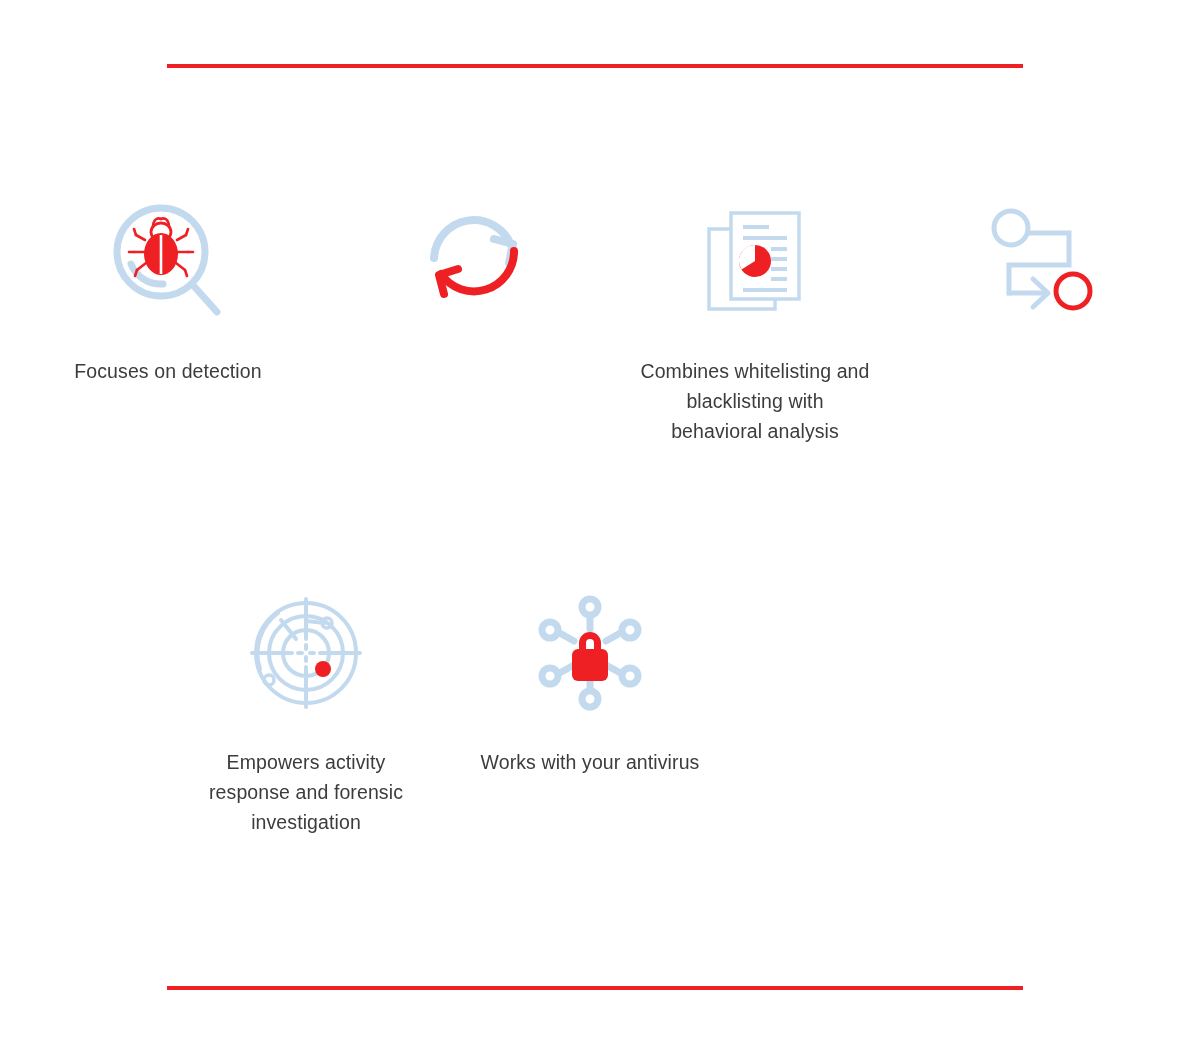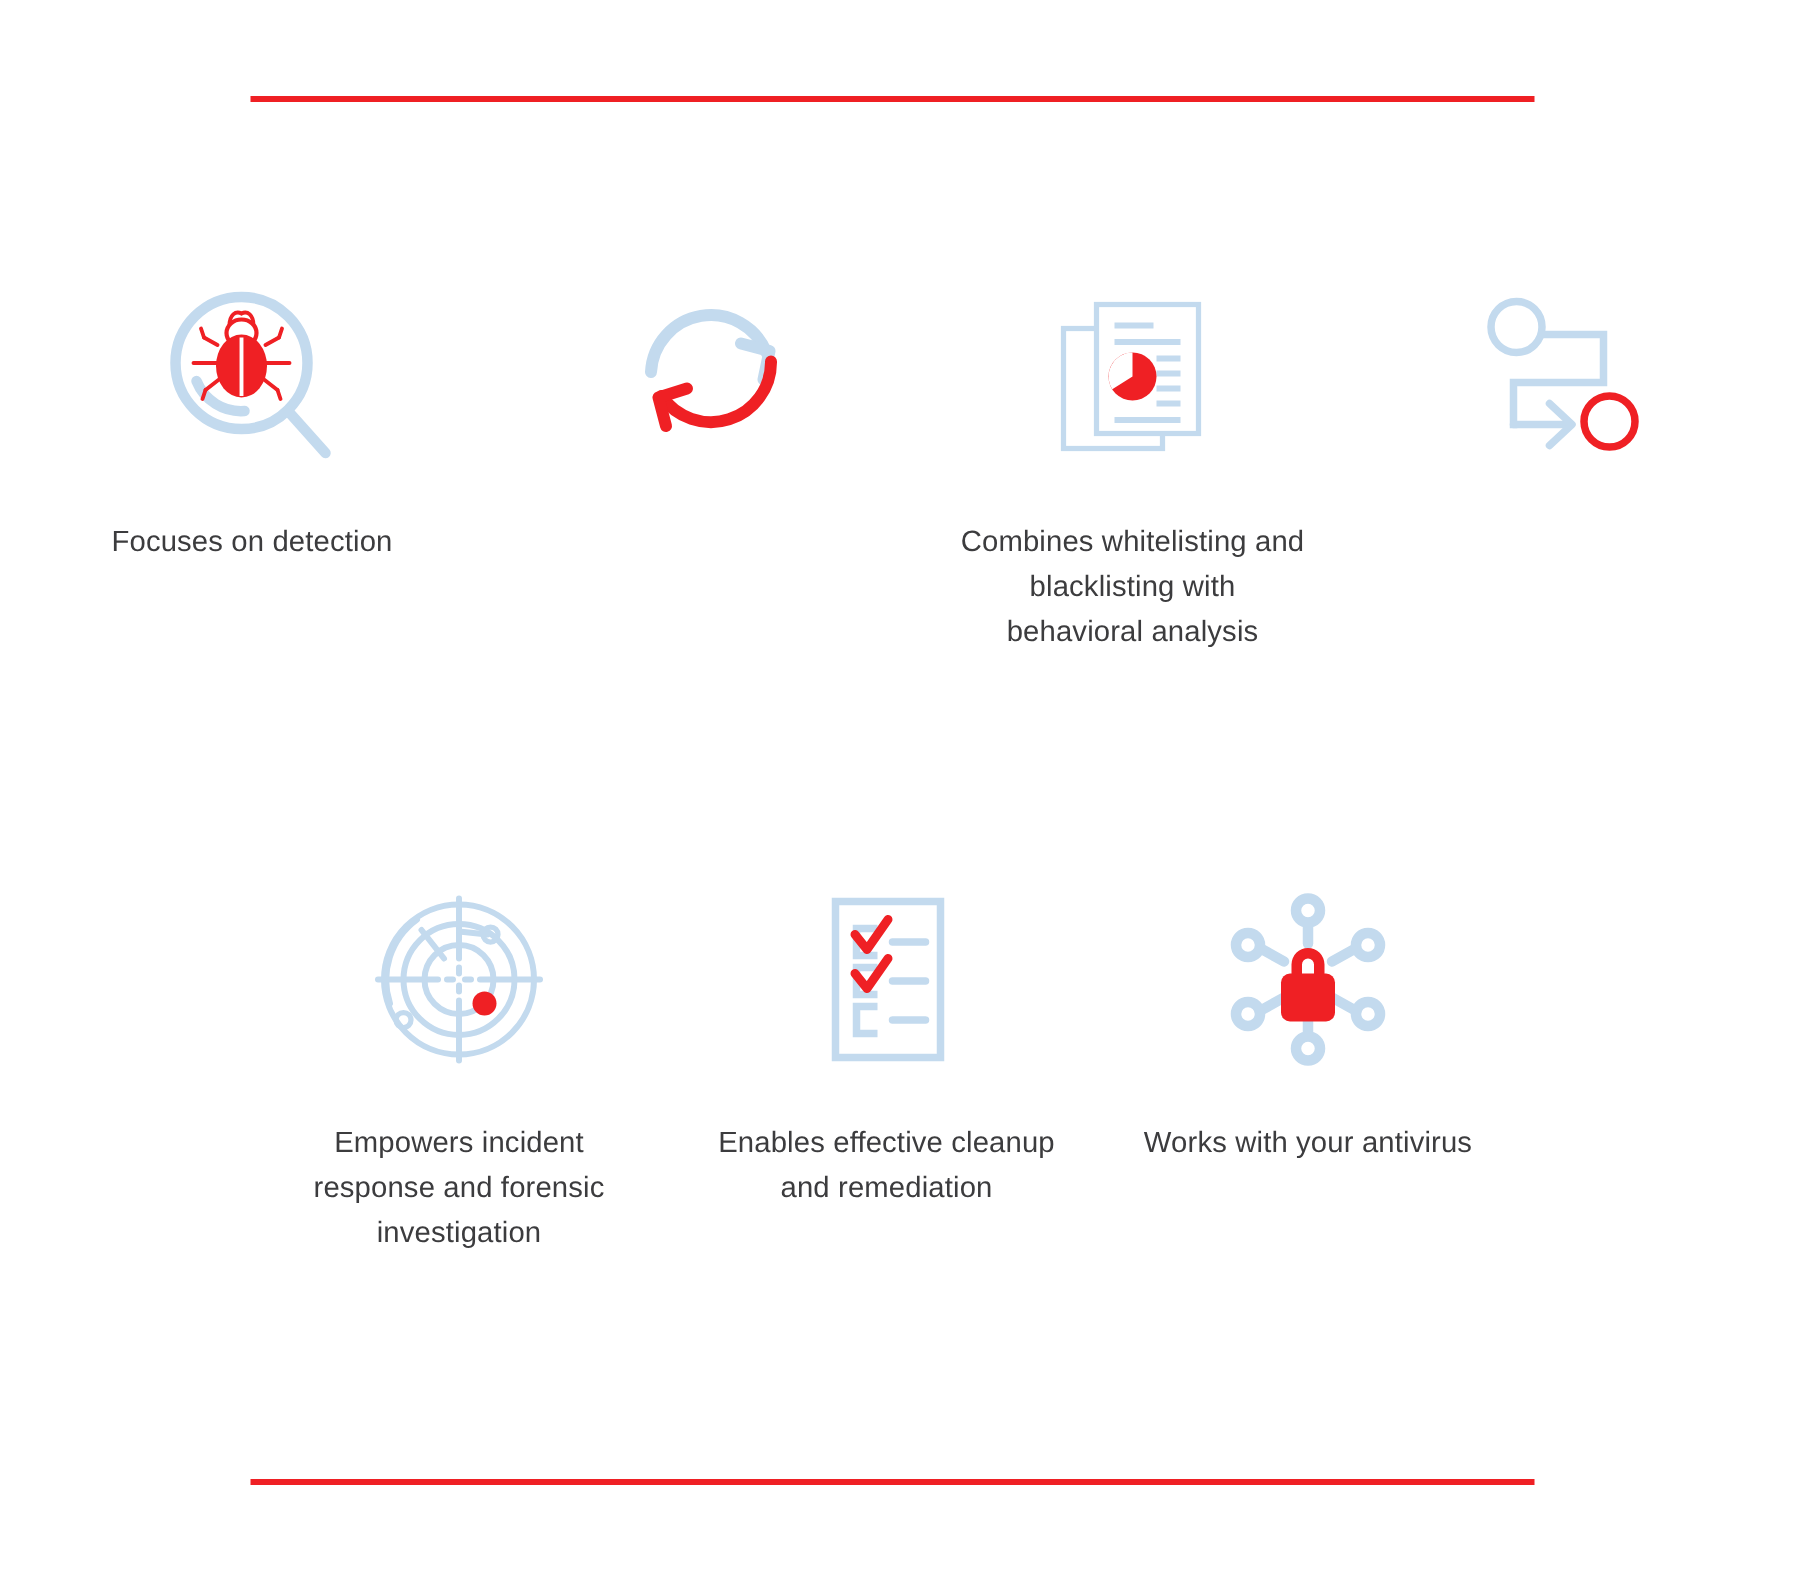--- a/index.html
+++ b/index.html
@@ -31,21 +31,21 @@
   }
   .rule-top { top: 64px; }
   .rule-bottom { top: 986px; }
 
   .grid-row {
     position: absolute;
     display: flex;
     left: 0;
     width: 1200px;
   }
-  .row-top { top: 182px; }
+  .row-top { top: 192px; }
   .row-bottom { top: 583px; }
 
   .cell {
     display: flex;
     flex-direction: column;
     align-items: center;
     box-sizing: border-box;
   }
   .icon-wrap {
     height: 140px;
@@ -167,45 +167,23 @@
             <line x1="58" y1="50" x2="58" y2="54" stroke-width="4"></line>
             <line x1="58" y1="62" x2="58" y2="66" stroke-width="4"></line>
             <line x1="58" y1="26" x2="77" y2="28" stroke-width="4"></line>
             <line x1="33" y1="25" x2="48" y2="44" stroke-width="4"></line>
             <circle cx="79" cy="28" r="5" stroke-width="3.5"></circle>
             <circle cx="21" cy="85" r="5" stroke-width="3.5"></circle>
           </g>
           <circle cx="75" cy="74" r="8" fill="#ef2024"></circle>
         </svg>
       </div>
-      <div class="caption">Empowers incident response and forensic investigation</div>
-    </div>
-
-    <div class="cell" style="width:282px;">
-      <div class="icon-wrap">
-        <svg width="96" height="116" viewBox="0 0 96 116" aria-hidden="true">
-          <rect x="14" y="6" width="70" height="104" fill="#ffffff" stroke="#c3daee" stroke-width="5"></rect>
-          <g stroke="#c3daee" stroke-width="5" fill="none">
-            <path d="M42 24 L28 24 L28 42 L42 42"></path>
-            <path d="M42 50 L28 50 L28 68 L42 68"></path>
-            <path d="M42 76 L28 76 L28 94 L42 94"></path>
-          </g>
-          <g stroke="#c3daee" stroke-width="5" stroke-linecap="round">
-            <line x1="52" y1="33" x2="74" y2="33"></line>
-            <line x1="52" y1="59" x2="74" y2="59"></line>
-            <line x1="52" y1="85" x2="74" y2="85"></line>
-          </g>
-          <g stroke="#ef2024" stroke-width="6" fill="none" stroke-linecap="round" stroke-linejoin="round">
-            <path d="M27 28 L35 38 L49 18"></path>
-            <path d="M27 54 L35 64 L49 44"></path>
-          </g>
-        </svg>
-      </div>
-      <div class="caption">Enables effective cleanup and remediation</div>
-    </div>
+      <div class="caption">Empowers activity response and forensic investigation</div>
+    </div>
+
 
     <div class="cell" style="width:280px;">
       <div class="icon-wrap">
         <svg width="112" height="116" viewBox="0 0 112 116" aria-hidden="true">
           <g stroke="#c3daee" stroke-width="7" fill="none" stroke-linecap="round">
             <line x1="56" y1="16" x2="56" y2="34"></line>
             <line x1="56" y1="82" x2="56" y2="100"></line>
             <line x1="22" y1="36" x2="40" y2="46"></line>
             <line x1="72" y1="70" x2="90" y2="80"></line>
             <line x1="90" y1="36" x2="72" y2="46"></line>

